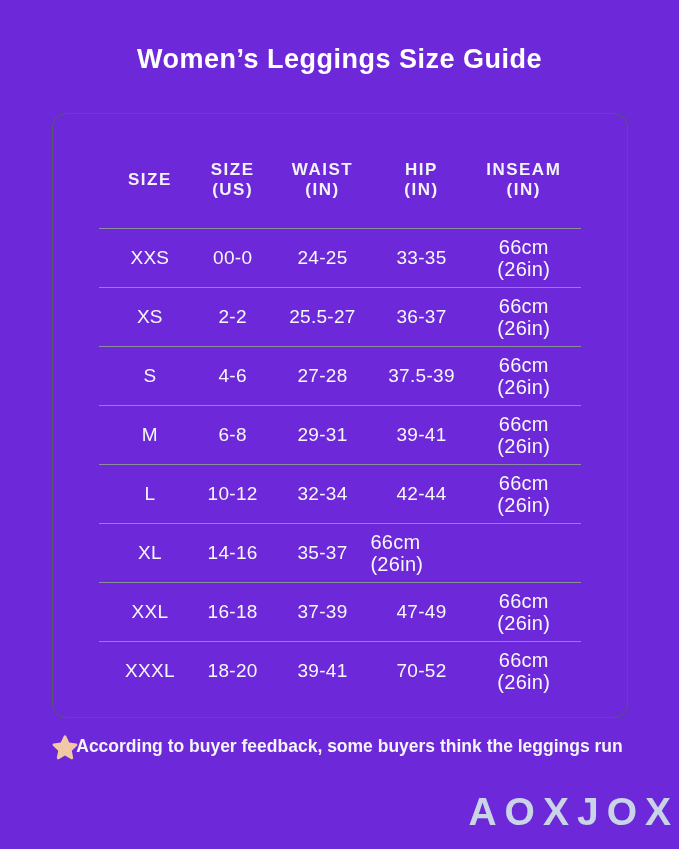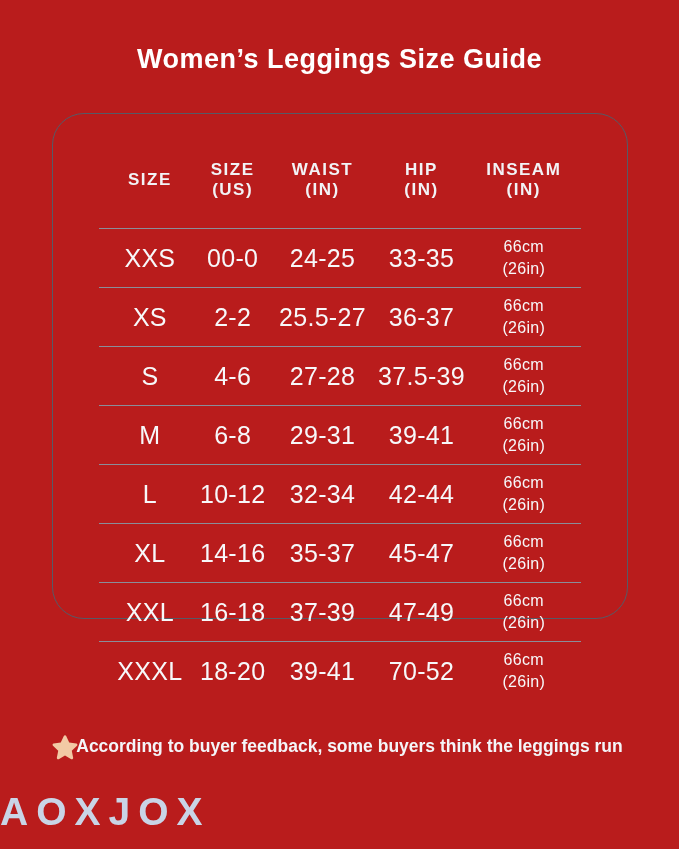--- a/index.html
+++ b/index.html
@@ -4,43 +4,43 @@
 <style>
   html, body {
     margin: 0;
     padding: 0;
     background: #23252f;
   }
   .page {
     position: relative;
     width: 679px;
     height: 849px;
-    background: #b91c1c;
+    background: #6d28d9;
     overflow: hidden;
     font-family: "Liberation Sans", sans-serif;
     color: #f7f8fa;
   }
   .title {
     margin: 0;
     padding-top: 44px;
     text-align: center;
     font-size: 27px;
     font-weight: bold;
     letter-spacing: 0.5px;
     color: #ffffff;
   }
   .card {
     position: absolute;
     left: 52px;
     top: 113px;
     width: 576px;
-    height: 506px;
+    height: 605px;
     box-sizing: border-box;
     border: 1px solid #565a66;
-    border-radius: 32px;
+    border-radius: 14px;
   }
   .thead, .trow {
     display: grid;
     grid-template-columns: 24% 14.6% 16.7% 17.8% 26.9%;
     align-items: center;
   }
   .thead { height: 114px; padding-top: 18px; box-sizing: border-box; }
   .hcell {
     text-align: center;
     font-weight: bold;
@@ -51,26 +51,26 @@
   }
   .hcell span { display: block; }
   .trow { height: 58px; }
   .divider {
     height: 1px;
     background: #8a8e9a;
     margin: 0 46px;
   }
   .cell {
     text-align: center;
-    font-size: 25px;
+    font-size: 19px;
     color: #f7f8fa;
     letter-spacing: 0.3px;
   }
   .c1 { padding-left: 56px; }
-  .c5 { padding-right: 52px; font-size: 16px; line-height: 22px; }
+  .c5 { padding-right: 52px; font-size: 20px; line-height: 22px; }
   .c5 span { display: block; }
   .hc1 { padding-left: 56px; }
   .hc5 { padding-right: 52px; }
   .note {
     position: absolute;
     top: 733px;
     left: 0;
     width: 679px;
     box-sizing: border-box;
     padding-left: 64px;
@@ -86,21 +86,21 @@
     left: 49px;
     top: 0px;
     width: 32px;
     height: 31px;
   }
   .logo {
     position: absolute;
     top: 790px;
     left: 0;
     width: 679px;
-    text-align: left;
+    text-align: right;
     font-size: 39px;
     font-weight: bold;
     letter-spacing: 8px;
     color: #c9d4e6;
   }
 </style>
 </head>
 <body>
 
 <div class="page">
@@ -190,21 +190,20 @@
         <span>66cm</span>
         <span>(26in)</span>
       </div>
     </div>
 
     <div class="divider"></div>
     <div class="trow">
       <div class="cell c1">XL</div>
       <div class="cell">14-16</div>
       <div class="cell">35-37</div>
-      <div class="cell">45-47</div>
       <div class="cell c5">
         <span>66cm</span>
         <span>(26in)</span>
       </div>
     </div>
 
     <div class="divider"></div>
     <div class="trow">
       <div class="cell c1">XXL</div>
       <div class="cell">16-18</div>

